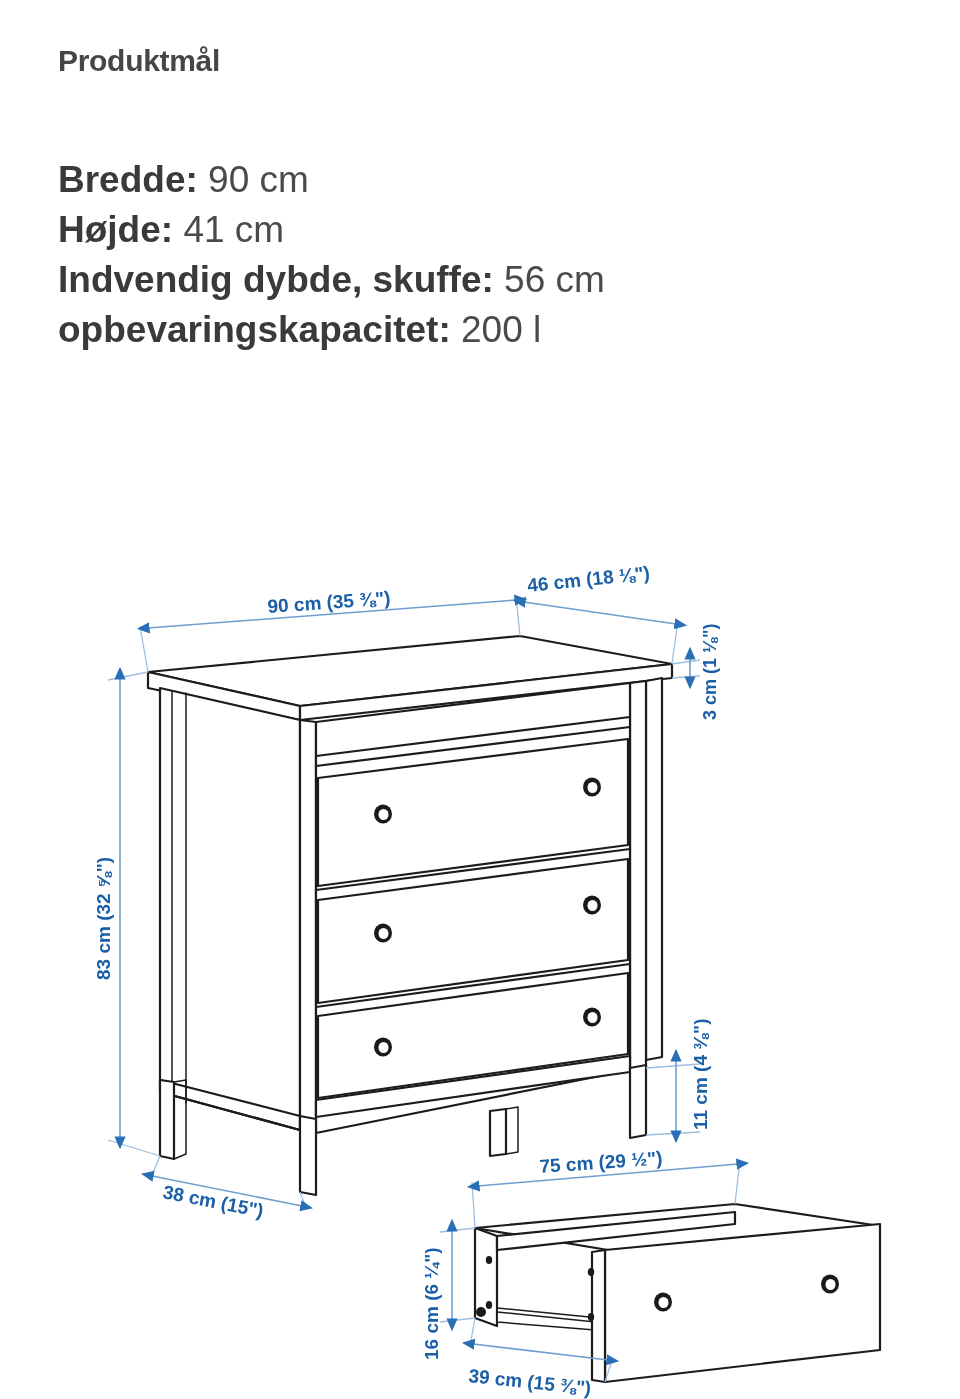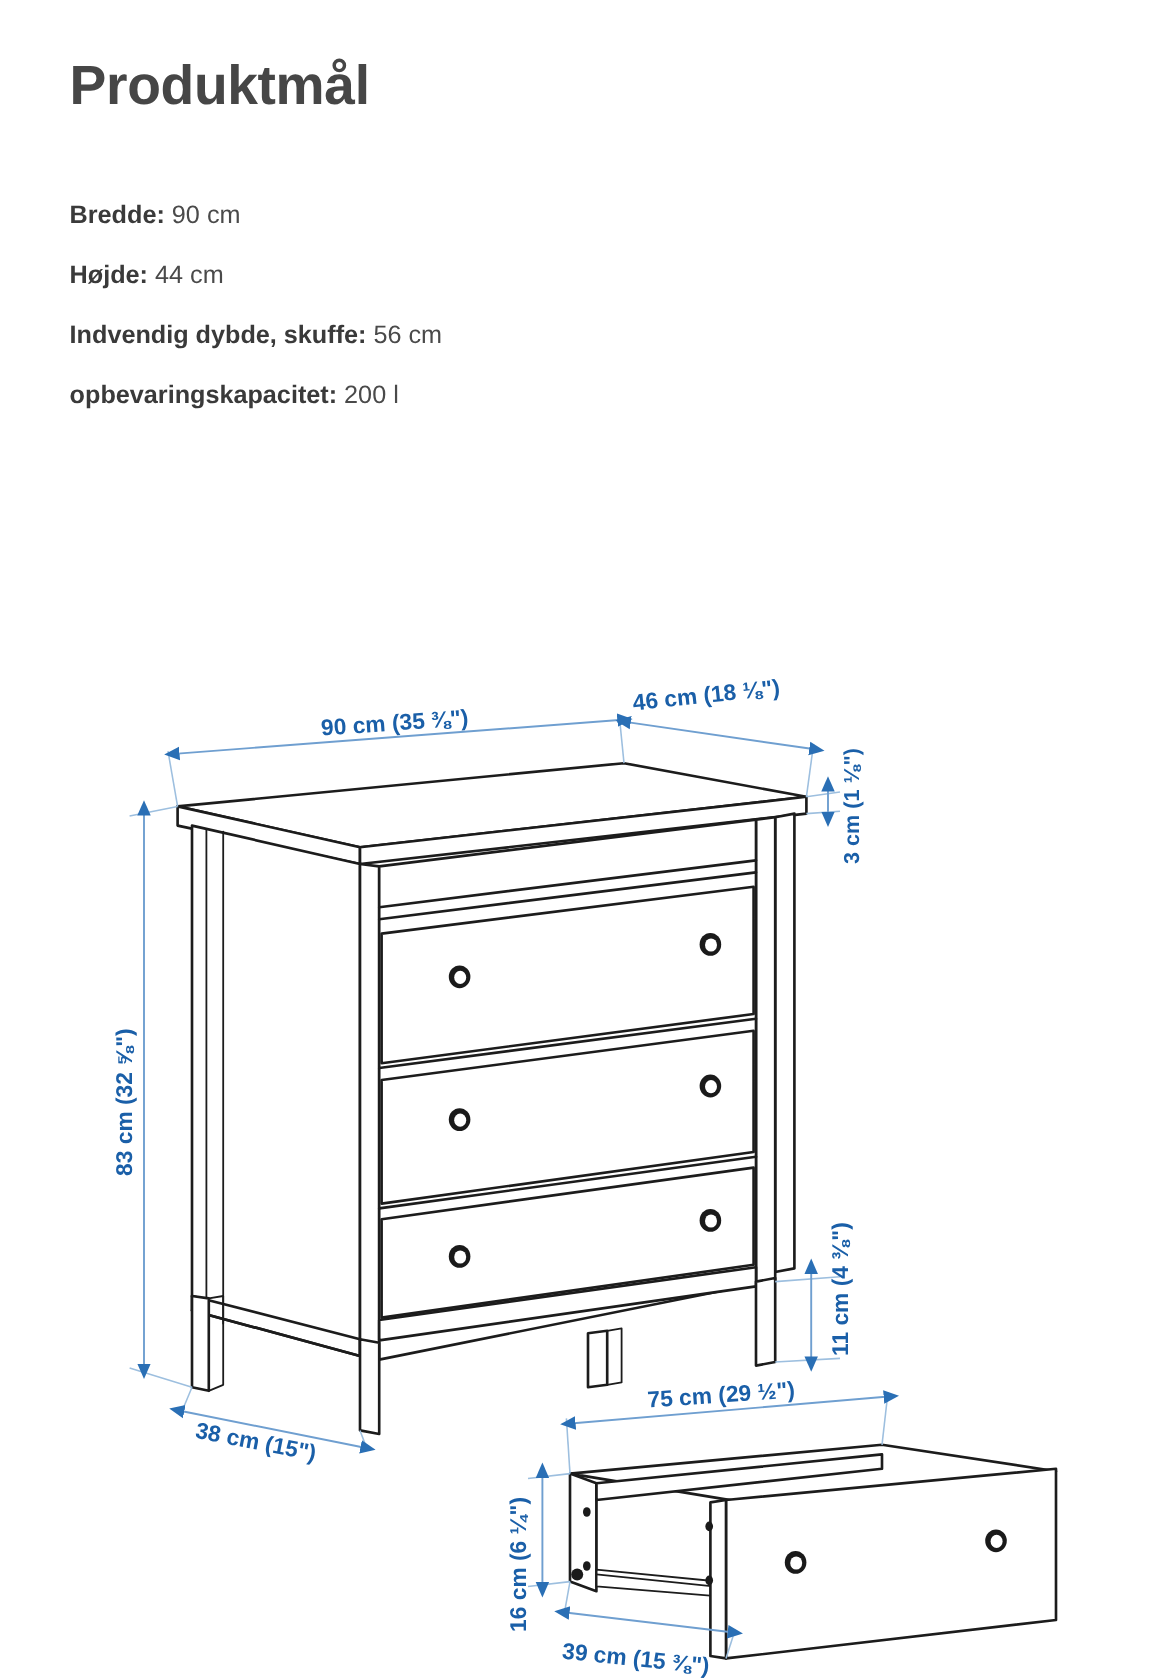--- a/index.html
+++ b/index.html
@@ -14,33 +14,33 @@
     overflow: hidden;
     font-family: "Liberation Sans", sans-serif;
     color: #3d3d3d;
   }
 
   
   .page-title {
     position: absolute;
     left: 58px;
     top: 44px;
-    font-size: 46px;
+    font-size: 30px;
     font-weight: bold;
     color: #464646;
     letter-spacing: -0.3px;
   }
   .spec-list {
     position: absolute;
     left: 58px;
     top: 155px;
     width: 800px;
   }
   .spec-row {
-    font-size: 21px;
+    font-size: 37px;
     line-height: 50px;
     color: #3f3f3f;
     white-space: nowrap;
   }
   .spec-label {
     font-weight: bold;
     color: #3a3a3a;
   }
   .spec-value {
     font-weight: normal;
@@ -127,21 +127,21 @@
 <div class="spec-list">
 
   <div class="spec-row">
     <span class="spec-label">Bredde:</span>
     <span class="spec-value">90 cm</span>
   </div>
 
 
   <div class="spec-row">
     <span class="spec-label">Højde:</span>
-    <span class="spec-value">44 cm</span>
+    <span class="spec-value">41 cm</span>
   </div>
 
   <div class="spec-row">
     <span class="spec-label">Indvendig dybde, skuffe:</span>
     <span class="spec-value">56 cm</span>
   </div>
 
 
 
   <div class="spec-row">

